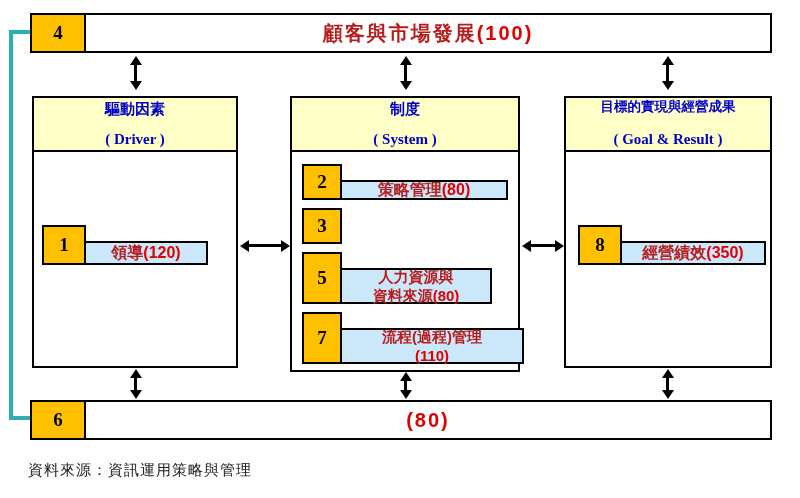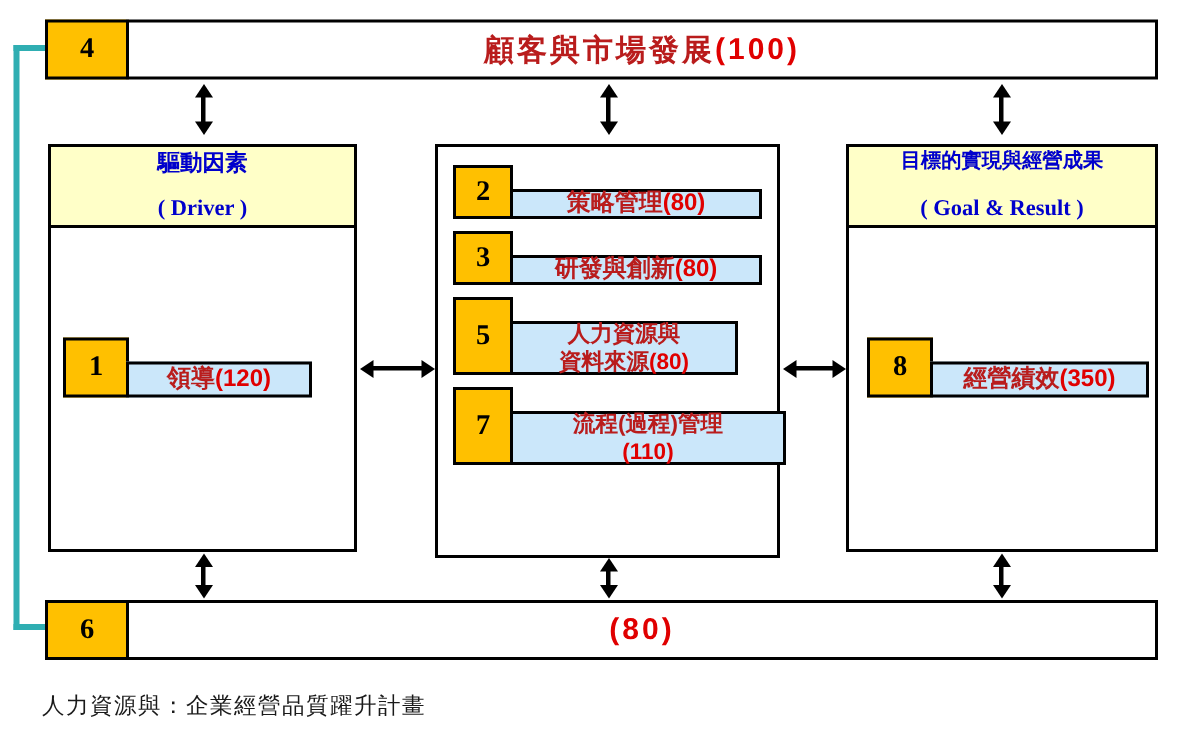--- a/index.html
+++ b/index.html
@@ -93,34 +93,35 @@
       <div class="item" style="left:8px;top:73px;height:40px;">
         <div class="numbox">1</div>
         <div class="bluebox" style="width:124px;">
           <div class="line"><span class="zh">領導</span><span class="score">(120)</span></div>
         </div>
       </div>
     </div>
   </div>
 
   <div class="col" style="left:290px;top:96px;width:230px;height:276px;">
+    <div class="col-head">
+      <div>制度</div>
+      <div class="en">( System )</div>
+    </div>
     <div class="col-body">
 
       <div class="item" style="left:10px;top:12px;height:36px;">
         <div class="numbox" style="width:40px;">2</div>
         <div class="bluebox" style="width:168px;">
           <div class="line"><span class="zh">策略管理</span><span class="score">(80)</span></div>
         </div>
       </div>
 
       <div class="item" style="left:10px;top:56px;height:36px;">
         <div class="numbox" style="width:40px;">3</div>
-        <div class="bluebox" style="width:168px;">
-          <div class="line"><span class="zh">研發與創新</span><span class="score">(80)</span></div>
-        </div>
       </div>
 
       <div class="item" style="left:10px;top:100px;height:52px;">
         <div class="numbox" style="width:40px;">5</div>
         <div class="bluebox" style="width:152px;font-size:15px;">
           <div class="line"><span class="zh">人力資源與</span></div>
           <div class="line"><span class="zh">資料來源</span><span class="score">(80)</span></div>
         </div>
       </div>
 
@@ -157,15 +158,15 @@
   <div class="arr-v" style="left:404px;top:380px;height:11px;"></div>
   <div class="arr-v" style="left:666px;top:377px;height:14px;"></div>
 
   <div class="bar" style="left:30px;top:400px;width:742px;">
     <div class="numbox">6</div>
     <div class="bar-label">
         <span class="score">(80)</span>
     </div>
   </div>
 
-  <div class="footer-src">人力資源與：企業經營品質躍升計畫</div>
+  <div class="footer-src">資料來源：資訊運用策略與管理</div>
 
 </div>
 
 </body></html>

